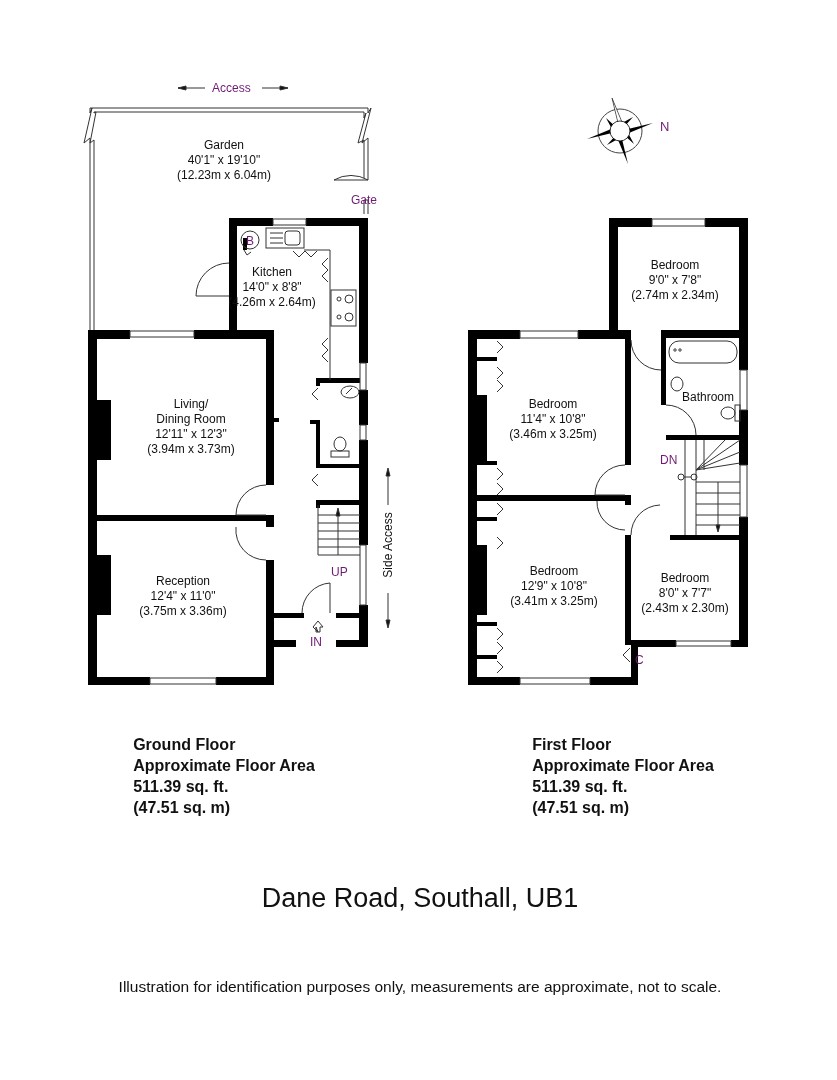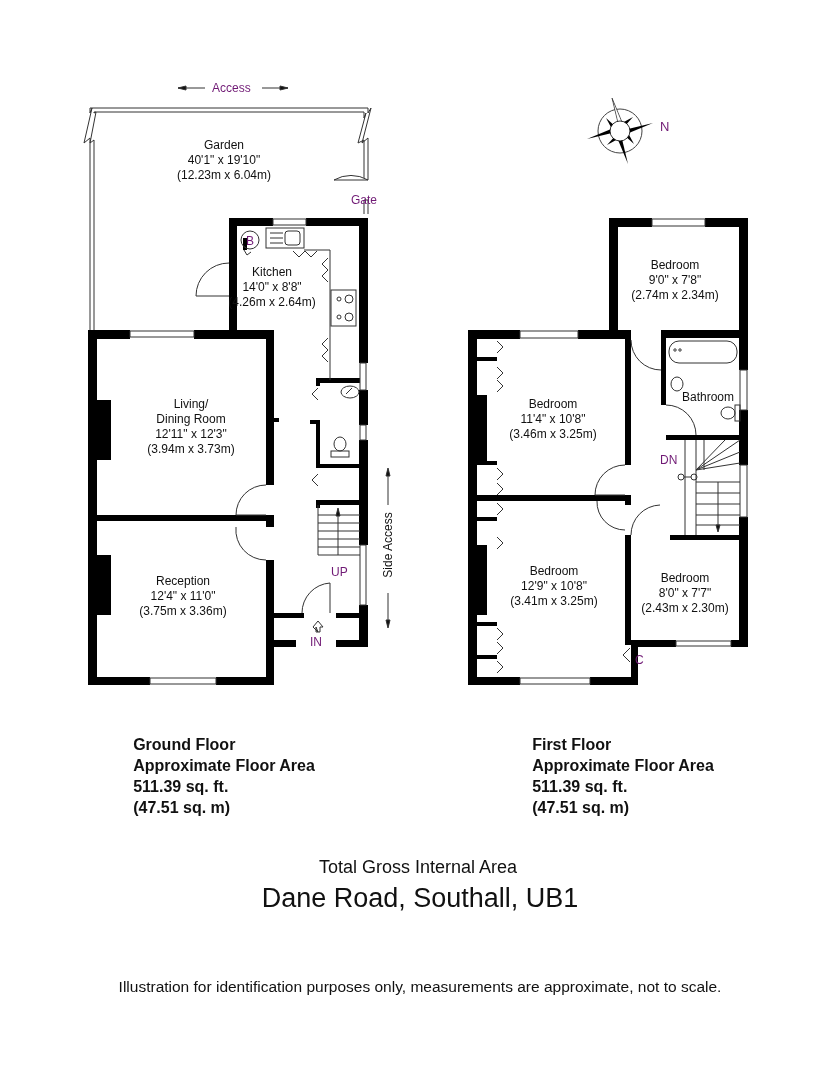--- a/index.html
+++ b/index.html
@@ -337,17 +337,16 @@
   <div>(47.51 sq. m)</div>
 </div>
 <div class="summary" style="left:623px; top:734px;">
   <div>First Floor</div>
   <div>Approximate Floor Area</div>
   <div>511.39 sq. ft.</div>
   <div>(47.51 sq. m)</div>
 </div>
 
 <div class="total">
-  <div>Total Gross Internal Area</div>
 </div>
 
 <div class="address">Dane Road, Southall, UB1</div>
 <div class="disclaimer">Illustration for identification purposes only, measurements are approximate, not to scale.</div>
 
 </body></html>

